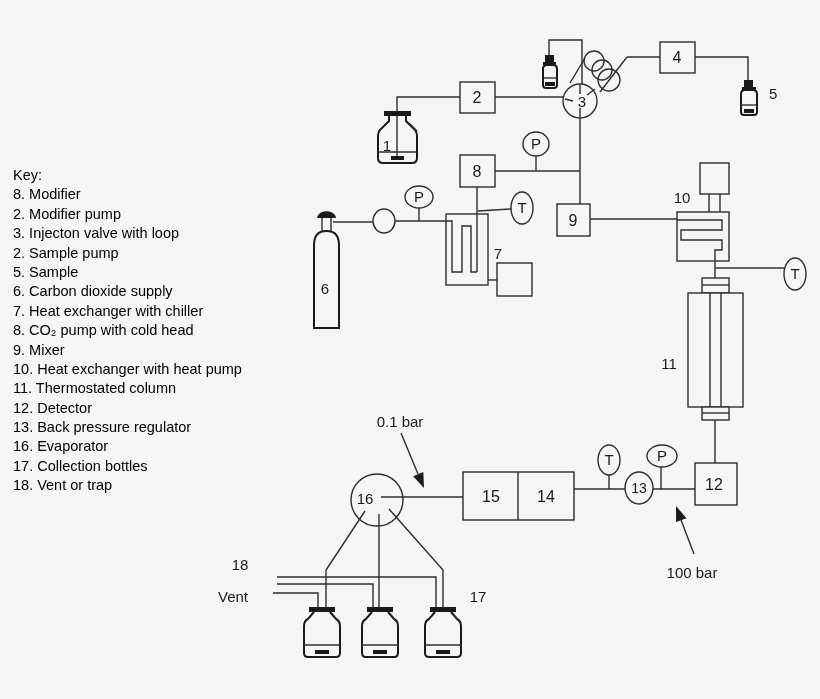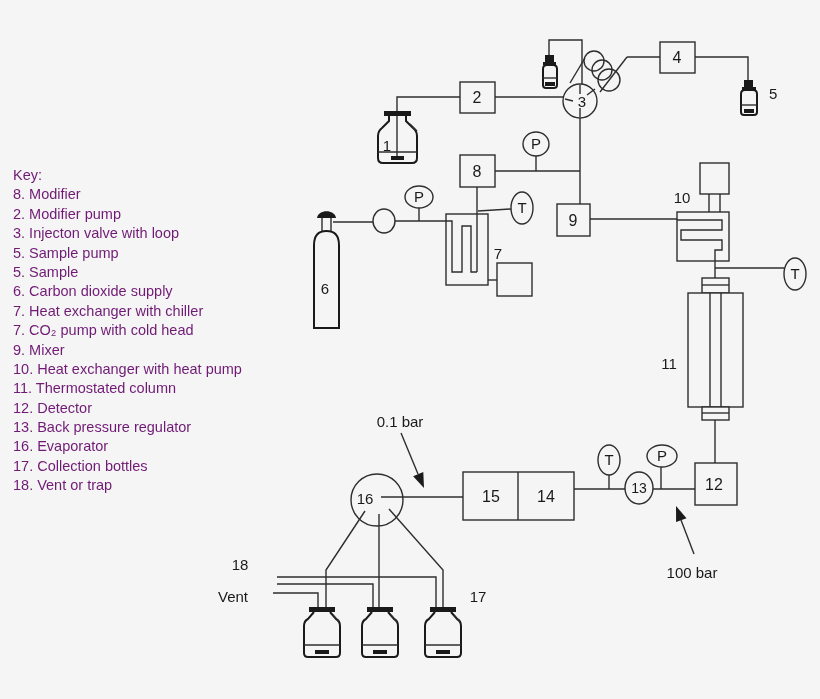--- a/index.html
+++ b/index.html
@@ -6,21 +6,21 @@
   body{
     width:820px;height:699px;
     background:#f5f5f5;
     font-family:"Liberation Sans", sans-serif;
     position:relative;
     overflow:hidden;
   }
   .canvas{position:absolute;inset:0;width:820px;height:699px;}
   .key{
     position:absolute;left:13px;top:166px;
-    color:#701a75;font-size:14.5px;line-height:19.4px;
+    color:#000000;font-size:14.5px;line-height:19.4px;
     white-space:nowrap;
   }
   .key-line{height:19.4px;}
   svg{position:absolute;left:0;top:0;}
   svg text{
     font-family:"Liberation Sans", sans-serif;
     fill:#1a1a1a;
   }
   .lbl{font-size:15px;}
   .lbl-box{font-size:16px;}
@@ -34,25 +34,25 @@
 <body>
 
 <div class="canvas">
 
   <div class="key">
     <div class="key-line">Key:</div>
     <div>
         <div class="key-line">8. Modifier</div>
         <div class="key-line">2. Modifier pump</div>
         <div class="key-line">3. Injecton valve with loop</div>
-        <div class="key-line">5. Sample pump</div>
+        <div class="key-line">2. Sample pump</div>
         <div class="key-line">5. Sample</div>
         <div class="key-line">6. Carbon dioxide supply</div>
         <div class="key-line">7. Heat exchanger with chiller</div>
-        <div class="key-line">7. CO₂ pump with cold head</div>
+        <div class="key-line">8. CO₂ pump with cold head</div>
         <div class="key-line">9. Mixer</div>
         <div class="key-line">10. Heat exchanger with heat pump</div>
         <div class="key-line">11. Thermostated column</div>
         <div class="key-line">12. Detector</div>
         <div class="key-line">13. Back pressure regulator</div>
         <div class="key-line">16. Evaporator</div>
         <div class="key-line">17. Collection bottles</div>
         <div class="key-line">18. Vent or trap</div>
       </div>
   </div>

